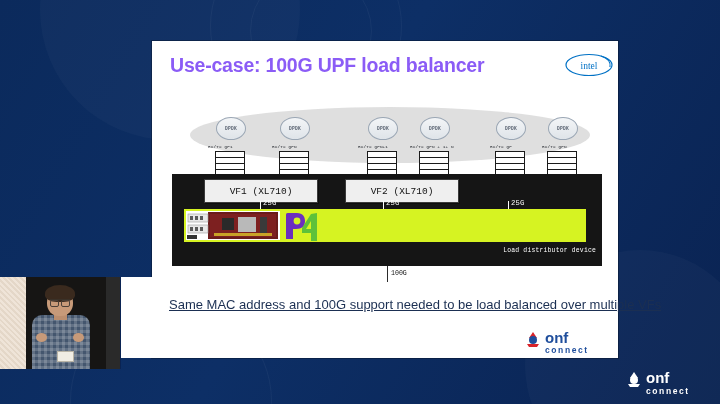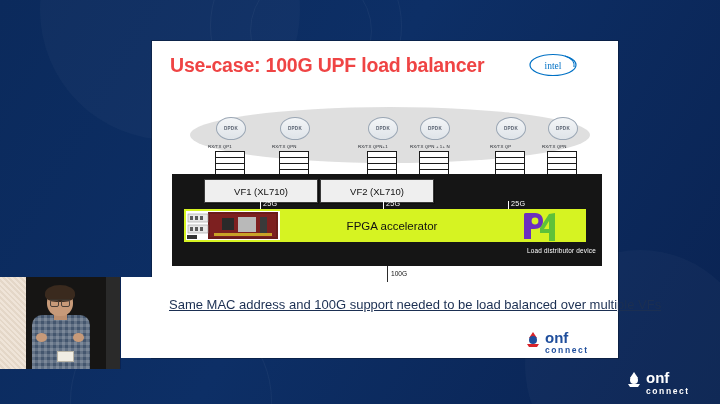--- a/index.html
+++ b/index.html
@@ -40,28 +40,28 @@
     height: 317px;
     background: #ffffff;
     box-shadow: 0 0 0 1px rgba(0,0,0,0.25);
   }
   .slide-title {
     position: absolute;
     left: 18px;
     top: 13px;
     font-size: 19.5px;
     font-weight: bold;
-    color: #ef4444;
+    color: #8b5cf6;
     letter-spacing: -0.2px;
     white-space: nowrap;
   }
   
   .intel-logo {
     position: absolute;
-    left: 376px;
+    left: 412px;
     top: 11px;
     width: 50px;
     height: 26px;
     text-align: center;
   }
   .netcope-logo {
     position: absolute;
     left: 452px;
     top: 16px;
     display: flex;
@@ -74,20 +74,21 @@
     letter-spacing: 1.1px;
     color: #1b1b1b;
   }
   
   .diagram {
     position: absolute;
     left: 20px;
     top: 60px;
     width: 430px;
     height: 200px;
+    font-family: Liberation Mono, monospace;
   }
   .cloud {
     position: absolute;
     left: 18px;
     top: 6px;
     width: 400px;
     height: 56px;
     background: #dcdcdc;
     border-radius: 50%/50%;
     opacity: 0.92;
@@ -431,21 +432,21 @@
       <div class="qp-stack" style="left:375px; top:51px;">
           <i></i>
           <i></i>
           <i></i>
           <i></i>
         </div>
 
       <div class="black-band"></div>
 
       <div class="vf-box" style="left:32px;  top:78px; width:112px;">VF1 (XL710)</div>
-      <div class="vf-box" style="left:148px; top:78px; width:112px;">VF2 (XL710)</div>
+      <div class="vf-box" style="left:173px; top:78px; width:112px;">VF2 (XL710)</div>
 
       <div class="vline" style="left:88px;  top:100px; height:9px;"></div>
       <div class="vline" style="left:211px; top:100px; height:9px;"></div>
       <div class="vline" style="left:336px; top:100px; height:9px;"></div>
       <div class="g-label" style="left:91px;  top:98px;">25G</div>
       <div class="g-label" style="left:214px; top:98px;">25G</div>
       <div class="g-label" style="left:339px; top:98px;">25G</div>
 
       <div class="fpga-band">
         <div class="fpga-card">
@@ -461,21 +462,20 @@
             <rect x="2" y="14" width="20" height="8" fill="#e8e8e8" stroke="#9a9a9a" stroke-width="0.6"></rect>
             <rect x="4" y="5" width="3" height="4" fill="#5a5a5a"></rect>
             <rect x="9" y="5" width="3" height="4" fill="#5a5a5a"></rect>
             <rect x="14" y="5" width="3" height="4" fill="#5a5a5a"></rect>
             <rect x="4" y="16" width="3" height="4" fill="#5a5a5a"></rect>
             <rect x="9" y="16" width="3" height="4" fill="#5a5a5a"></rect>
             <rect x="14" y="16" width="3" height="4" fill="#5a5a5a"></rect>
             <rect x="1" y="24" width="10" height="4" fill="#333333"></rect>
           </svg>
         </div>
-        <div class="fpga-text">FPGA accelerator</div>
         <div class="p4-logo">
           <svg viewBox="0 0 44 30" width="44" height="30" aria-hidden="true">
             <path d="M6 28 L6 4 C6 2 7 2 9 2 L17 2 C23 2 25 6 25 10 C25 15 22 18 16 18 L13 18 L13 28 Z" fill="#6b2fbe"></path>
             <circle cx="17" cy="10" r="3.4" fill="#d6f322"></circle>
             <path d="M37 2 L37 30 L31 30 L31 22 L22 22 L22 17 L31 3 L37 2 Z" fill="#5ec13a"></path>
             <path d="M31 10 L31 18 L26 18 Z" fill="#d6f322"></path>
           </svg>
         </div>
       </div>
 

